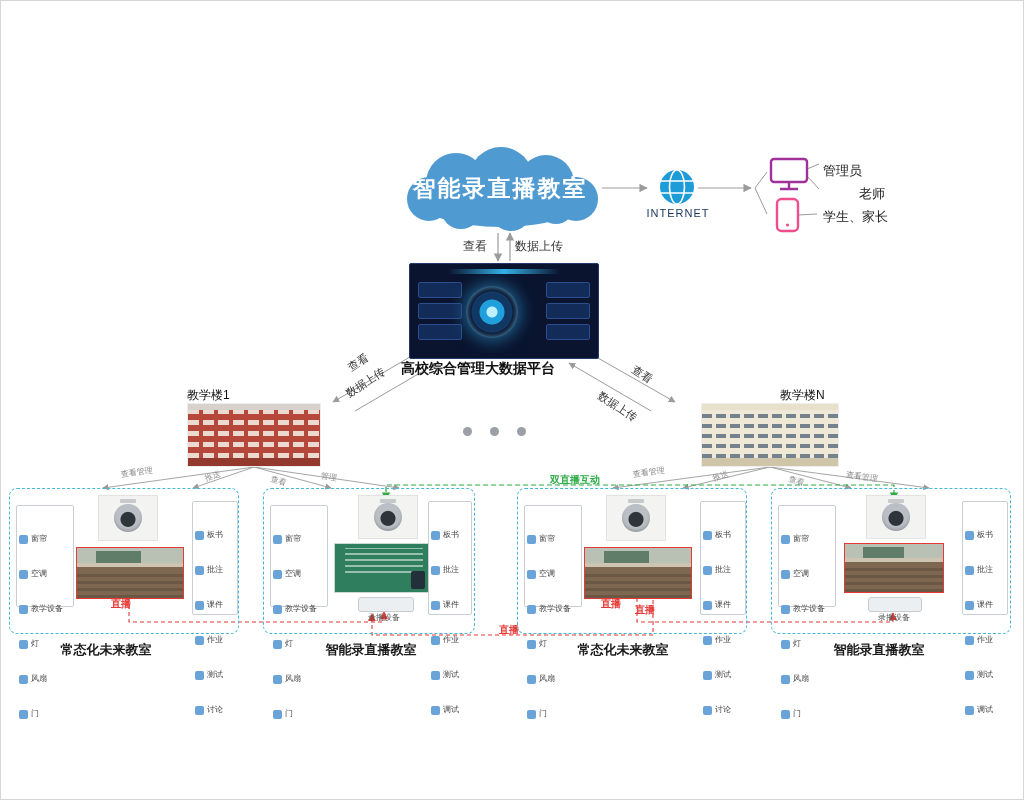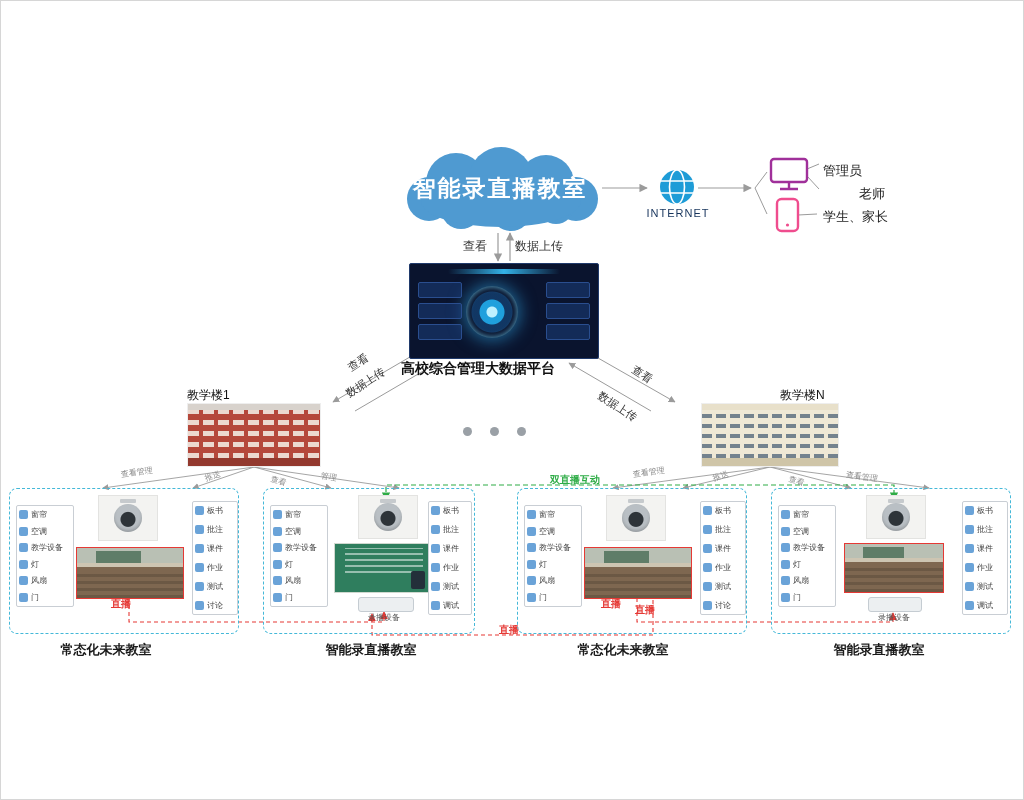--- a/index.html
+++ b/index.html
@@ -53,21 +53,21 @@
   .bN .b-base{background:#cfc5a8;}
   .bld-lbl{position:absolute;font-size:12px;color:#111;white-space:nowrap;}
 
   .dots{position:absolute;left:462px;top:426px;display:flex;gap:18px;}
   .dots span{width:9px;height:9px;border-radius:50%;background:#9aa0a6;}
 
   
   .group{position:absolute;border:1.5px dashed #44b8d8;border-radius:8px;box-sizing:border-box;}
   .panel{position:absolute;background:#fff;border:1px solid #c9ced4;border-radius:2px;
          padding:3px 2px;display:flex;flex-direction:column;justify-content:space-between;box-sizing:border-box;}
-  .prow{display:flex;align-items:center;gap:3px;}
+  .prow{display:flex;align-items:flex-end;gap:3px;margin-top:24px;}
   .pic{width:9px;height:9px;border-radius:2px;background:#6aa3d8;flex:0 0 auto;display:inline-block;}
   .prow span{font-size:8px;color:#444;white-space:nowrap;}
 
   .camera{position:absolute;background:#f3f3f1;border:1px solid #e3e3e1;
           display:flex;align-items:center;justify-content:center;}
   .camera::before{content:"";position:absolute;top:3px;left:50%;transform:translateX(-50%);
           width:16px;height:4px;background:#c6cacd;border-radius:1px;}
   .dome{width:28px;height:28px;border-radius:50%;
         background:radial-gradient(circle at 50% 55%,#2e3439 0 7px,#b9bfc4 8px);
         box-shadow:inset 0 -2px 3px rgba(0,0,0,.18);}

